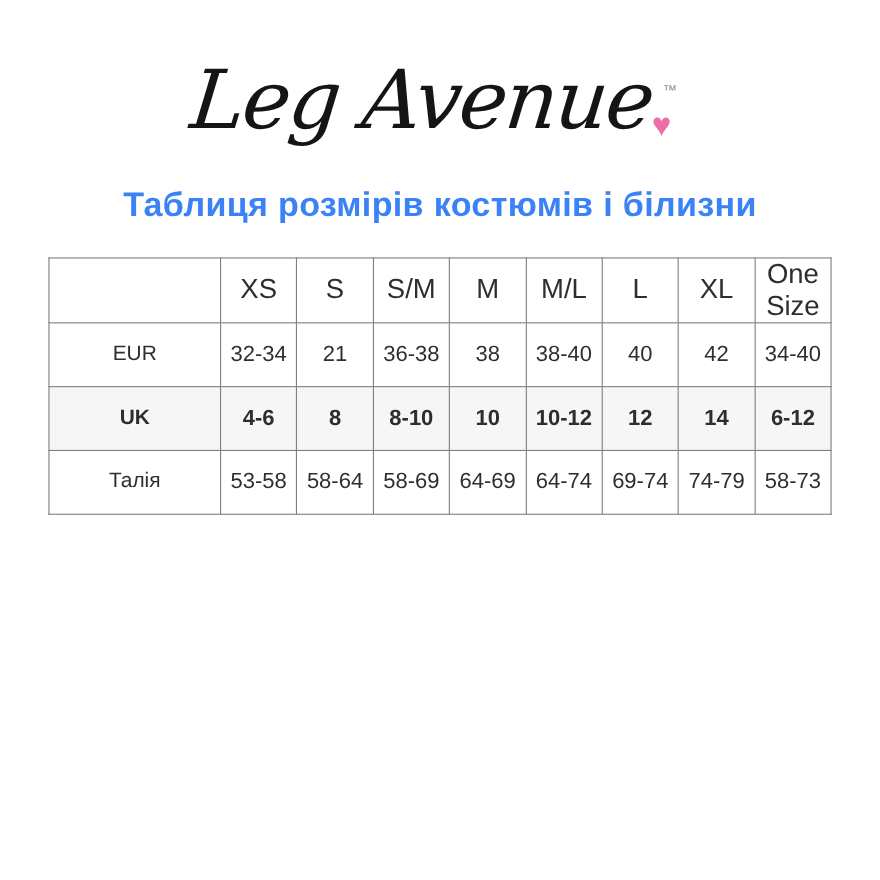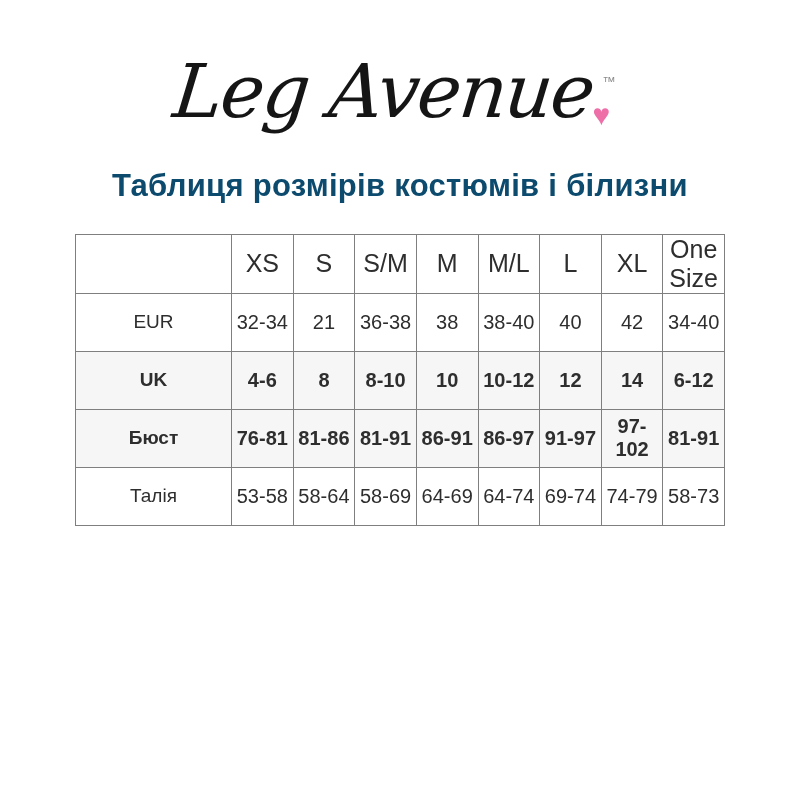--- a/index.html
+++ b/index.html
@@ -50,28 +50,28 @@
     font-size:30px;color:var(--heart);
     font-style:normal;
     line-height:1;
   }
   
   .title{
     margin:46px 0 0 0;
     text-align:center;
     font-size:31px;
     font-weight:bold;
-    color:#0c4a6e;
+    color:#3b82f6;
     letter-spacing:0.3px;
   }
   
   table.size-table{
     border-collapse:collapse;
     table-layout:fixed;
-    width:650px;
+    width:712px;
     margin:30px auto 0 auto;
   }
   table.size-table th,
   table.size-table td{
     border:1px solid var(--border);
     text-align:center;
     vertical-align:middle;
     padding:0 2px;
     height:58px;
     background:#ffffff;
@@ -131,31 +131,20 @@
           <td class="row-label">UK</td>
           <td>4-6</td>
           <td>8</td>
           <td>8-10</td>
           <td>10</td>
           <td>10-12</td>
           <td>12</td>
           <td>14</td>
           <td>6-12</td>
         </tr>
-        <tr class="stripe">
-          <td class="row-label">Бюст</td>
-          <td>76-81</td>
-          <td>81-86</td>
-          <td>81-91</td>
-          <td>86-91</td>
-          <td>86-97</td>
-          <td>91-97</td>
-          <td>97-102</td>
-          <td>81-91</td>
-        </tr>
         <tr>
           <td class="row-label">Талія</td>
           <td>53-58</td>
           <td>58-64</td>
           <td>58-69</td>
           <td>64-69</td>
           <td>64-74</td>
           <td>69-74</td>
           <td>74-79</td>
           <td>58-73</td>

